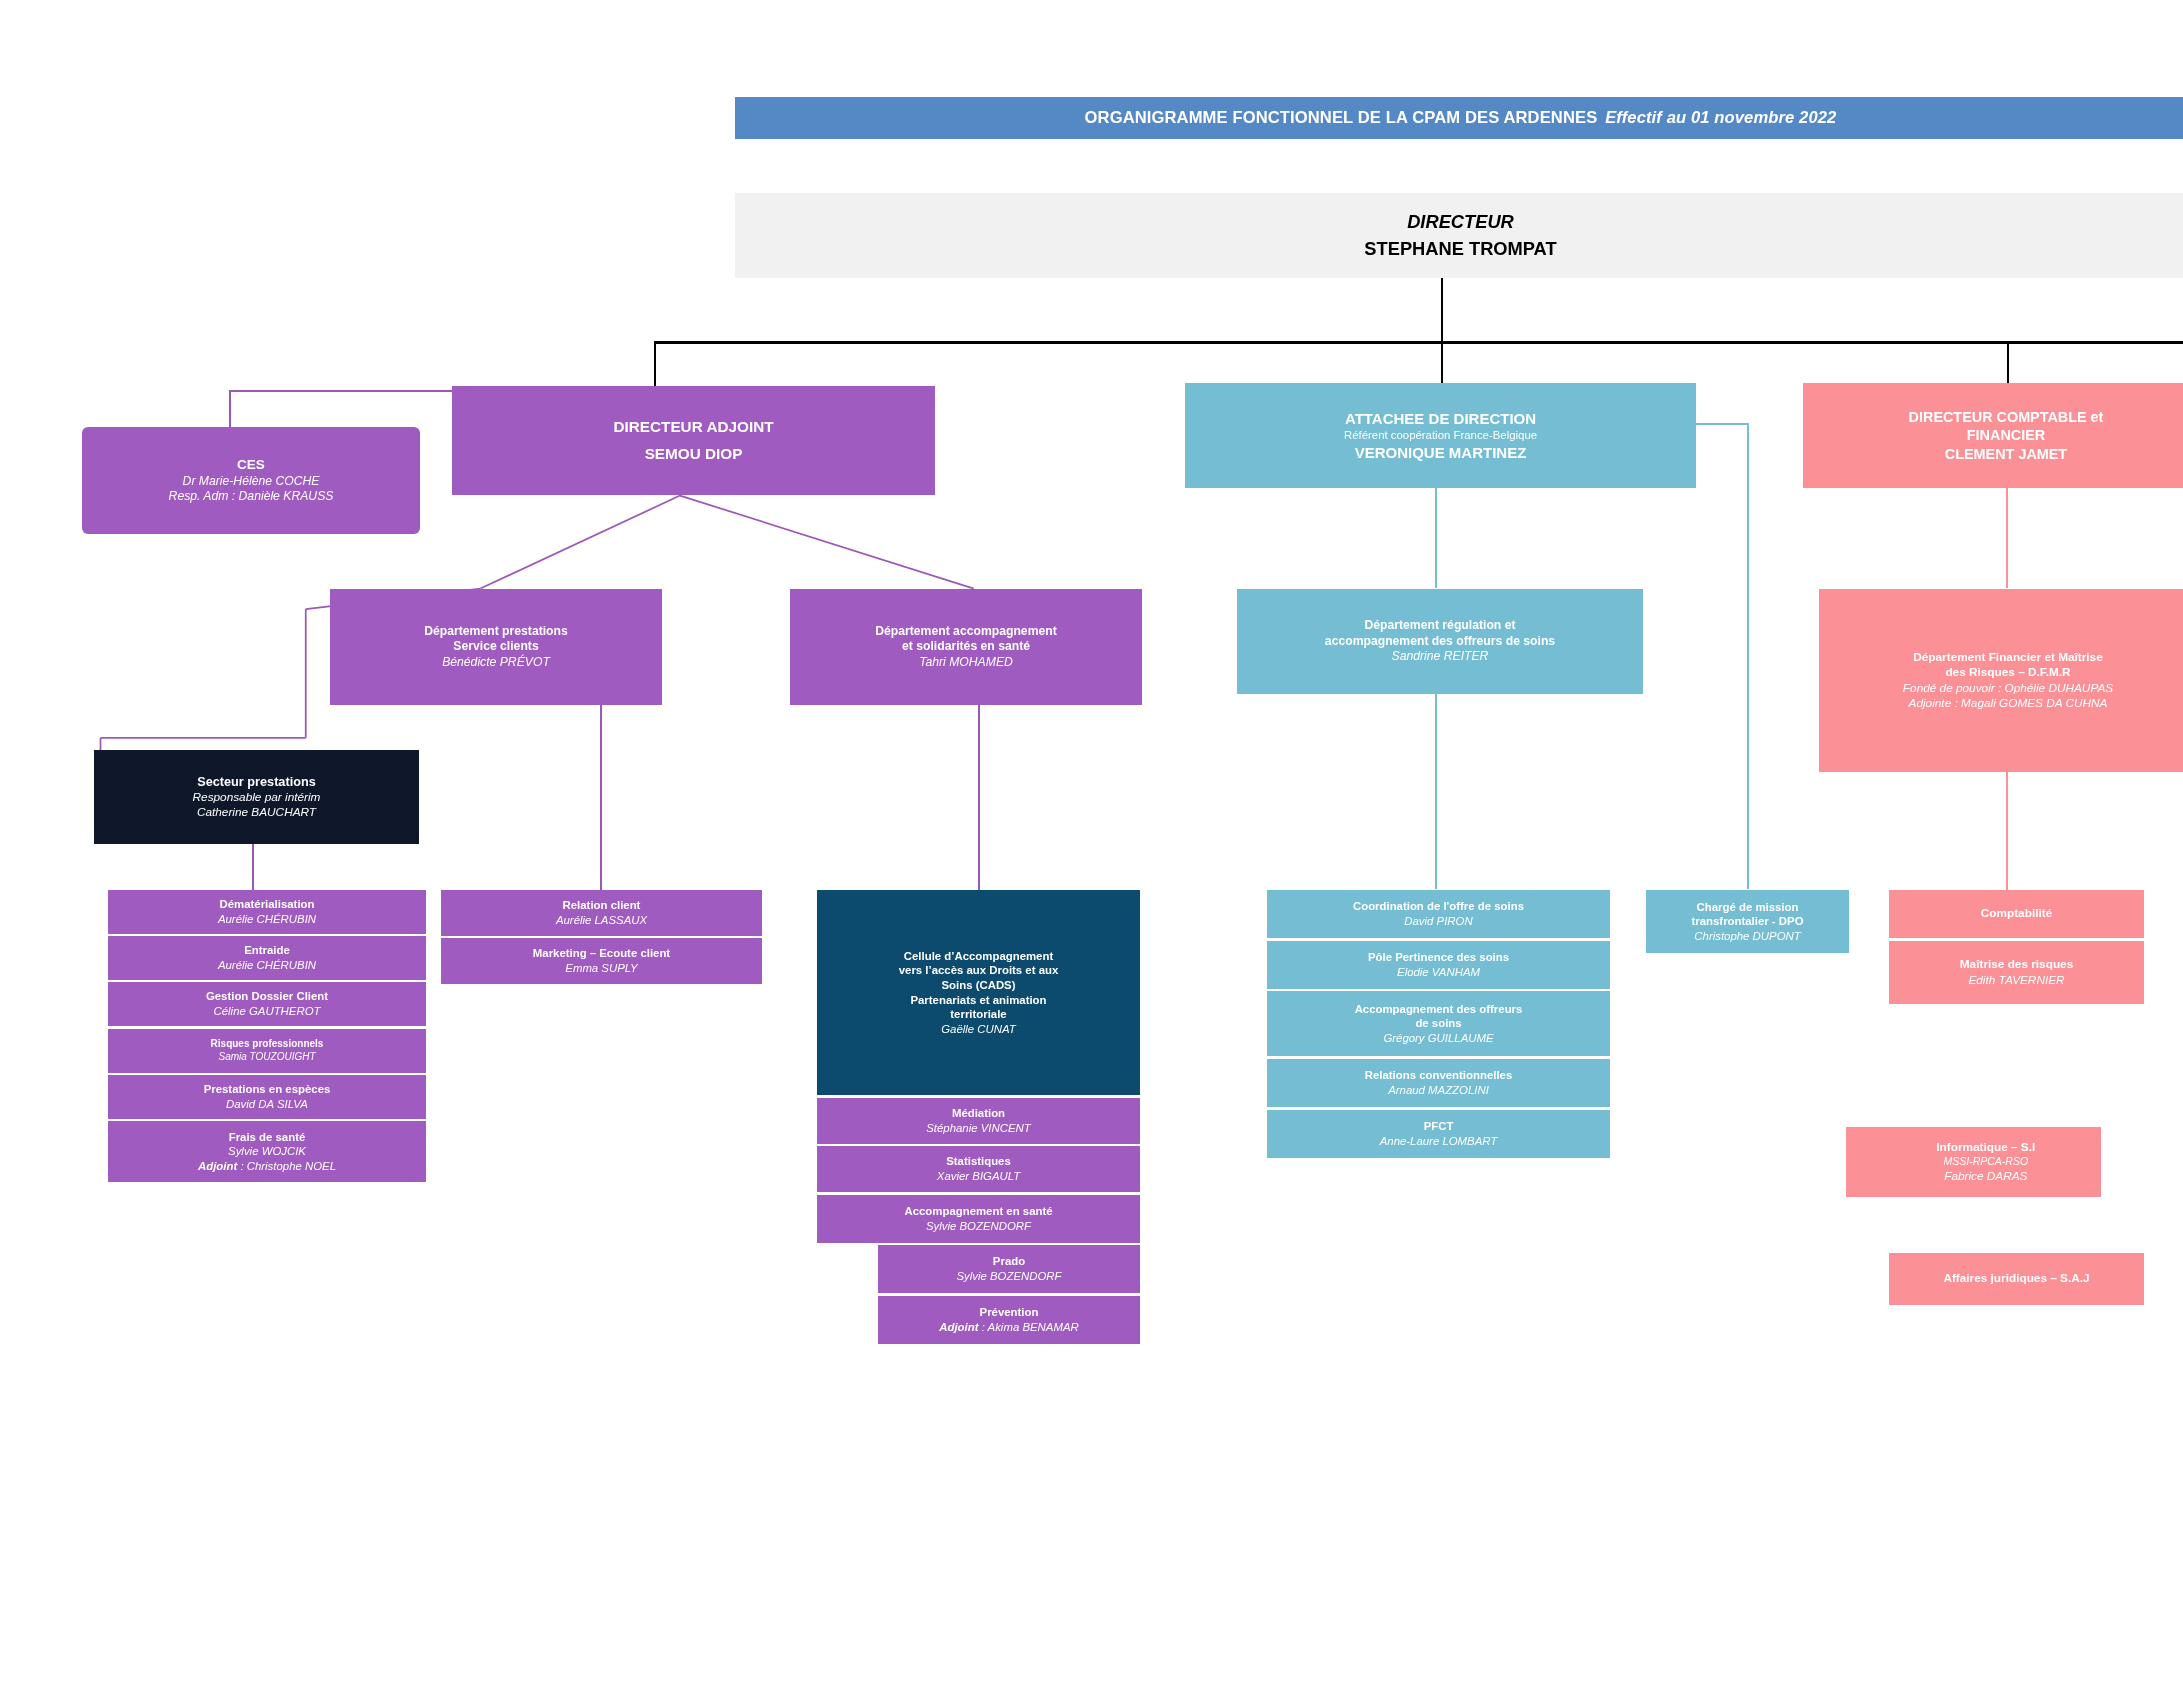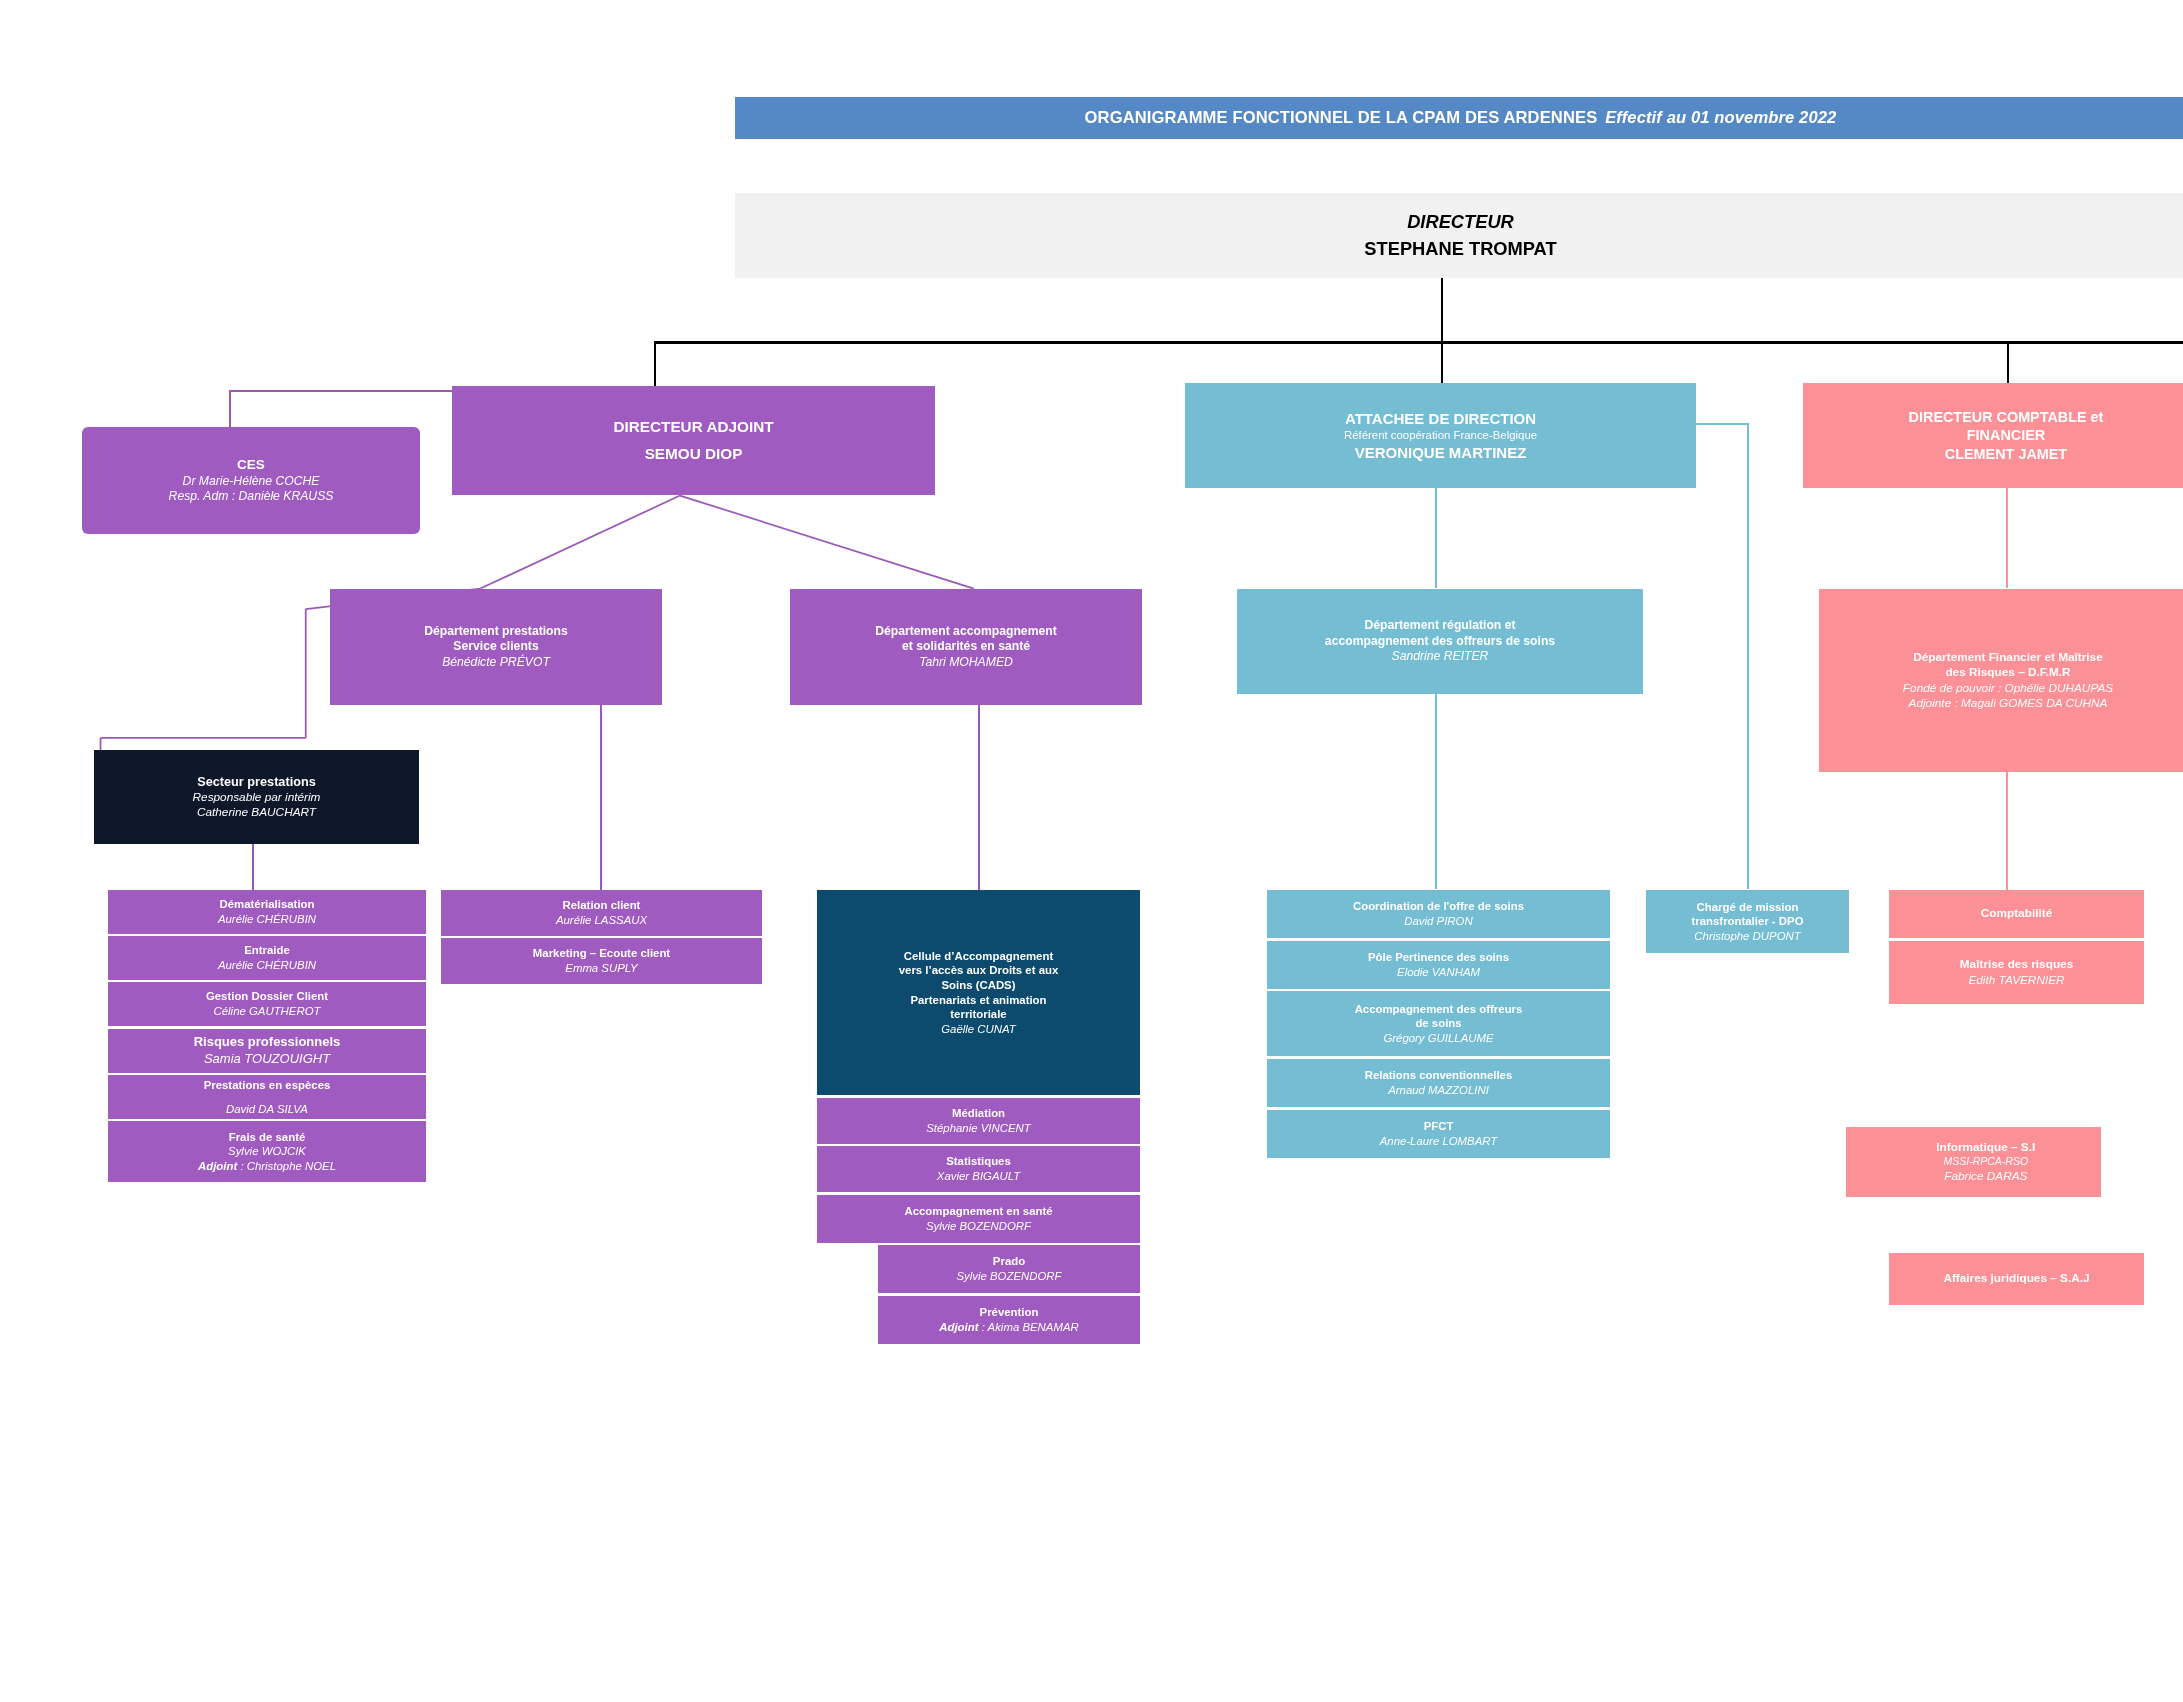--- a/index.html
+++ b/index.html
@@ -95,25 +95,25 @@
     <span class="sub">Aurélie CHÉRUBIN</span>
   </div>
   <div class="box" style="left:108px;top:936px;width:318px;height:44px;background:#A05BC0;font-size:11.4px;">
     <span class="ttl">Entraide</span>
     <span class="sub">Aurélie CHÉRUBIN</span>
   </div>
   <div class="box" style="left:108px;top:982px;width:318px;height:44px;background:#A05BC0;font-size:11.4px;">
     <span class="ttl">Gestion Dossier Client</span>
     <span class="sub">Céline GAUTHEROT</span>
   </div>
-  <div class="box" style="left:108px;top:1029px;width:318px;height:44px;background:#A05BC0;font-size:13px;">
+  <div class="box" style="left:108px;top:1029px;width:318px;height:44px;background:#A05BC0;font-size:10px;">
     <span class="ttl">Risques professionnels</span>
     <span class="sub">Samia TOUZOUIGHT</span>
   </div>
-  <div class="box" style="left:108px;top:1075px;width:318px;height:44px;background:#A05BC0;font-size:11.4px;justify-content:space-between;">
+  <div class="box" style="left:108px;top:1075px;width:318px;height:44px;background:#A05BC0;font-size:11.4px;">
     <span class="ttl">Prestations en espèces</span>
     <span class="sub">David DA SILVA</span>
   </div>
   <div class="box" style="left:108px;top:1121px;width:318px;height:61px;background:#A05BC0;font-size:11.4px;">
     <span class="ttl">Frais de santé</span>
     <span class="sub">Sylvie WOJCIK</span>
     <span class="sub"><b>Adjoint</b><span> : Christophe NOEL</span></span>
   </div>
 
   <div class="lineP" style="left:600px;top:704px;width:1.7px;height:186px;"></div>

